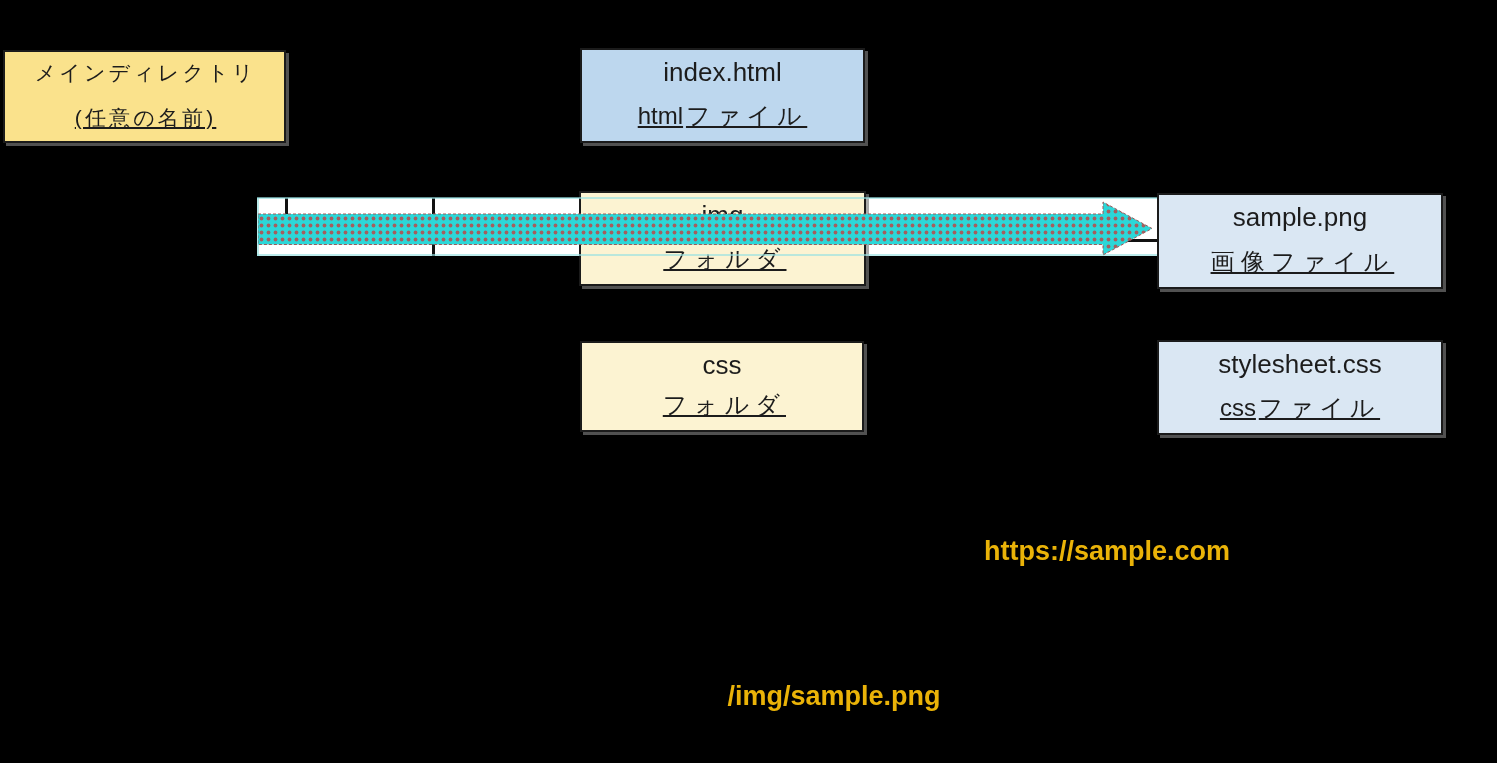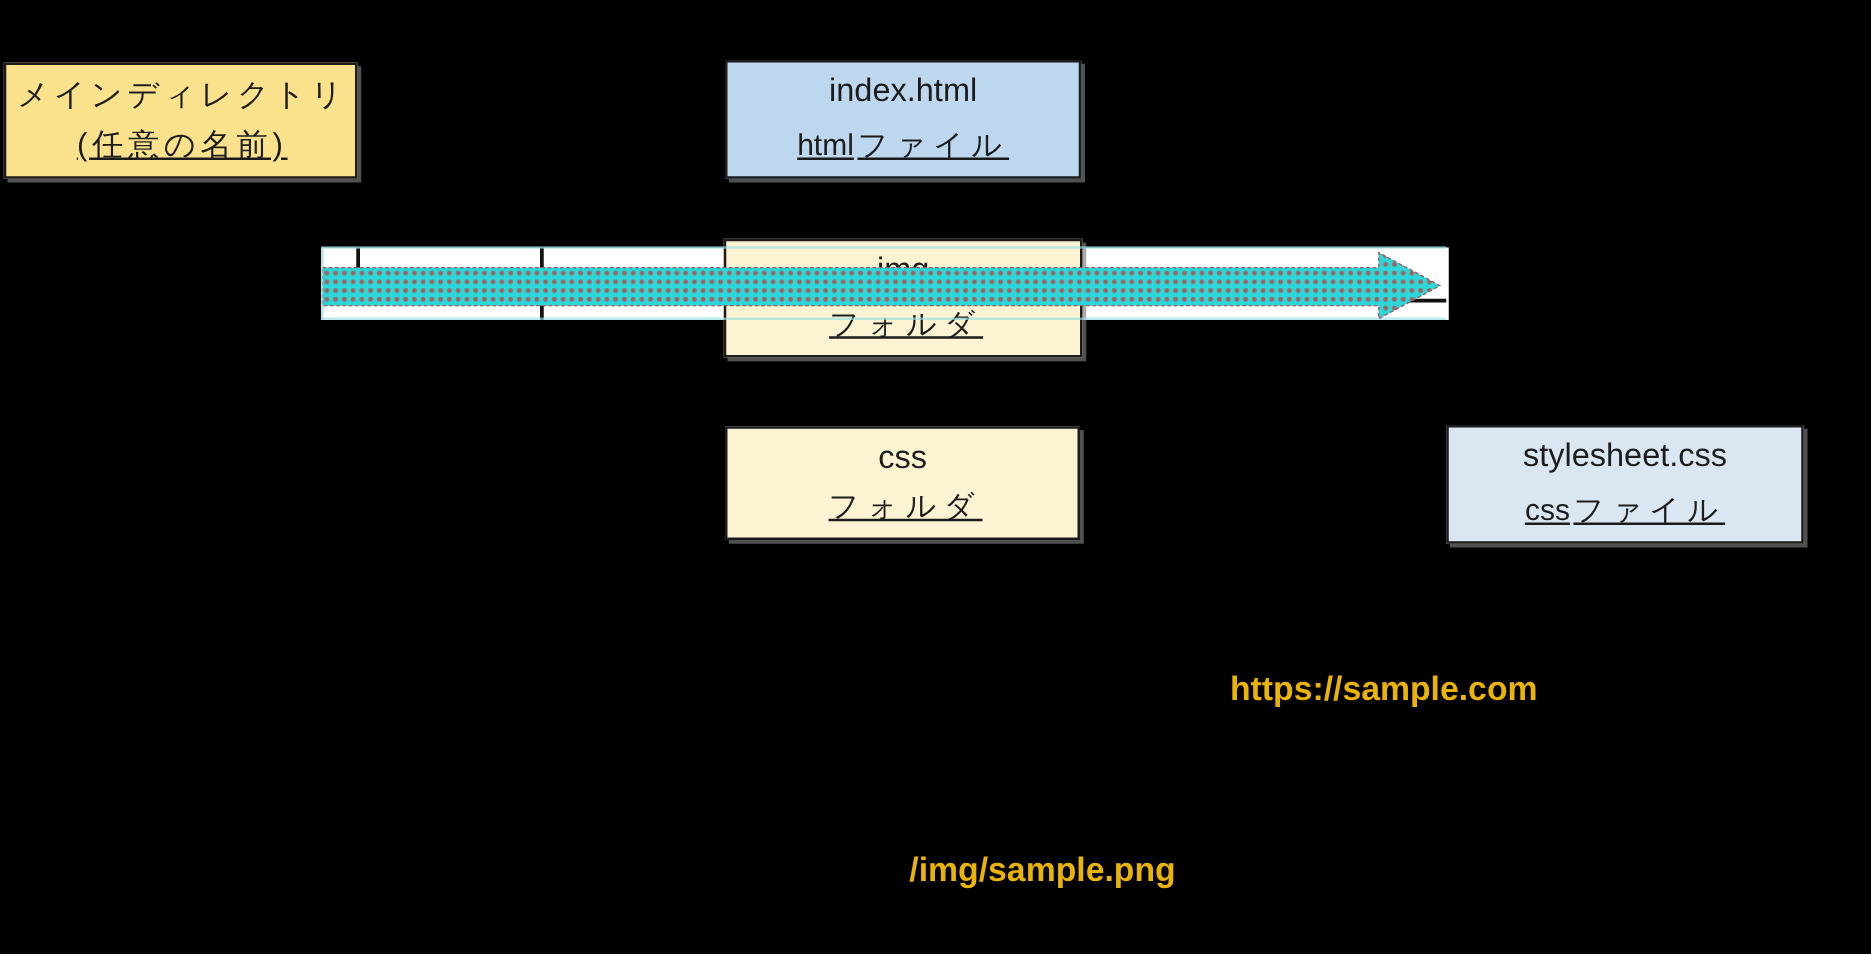--- a/index.html
+++ b/index.html
@@ -57,21 +57,21 @@
   .box-stylesheet-css { left: 1157px; top: 340px; width: 286px; height: 95px; background: #dae7f3; }
 
   .line {
     position: absolute; left: 0; right: 0;
     text-align: center;
     white-space: nowrap;
   }
   .l1 { top: 7px;    font-size: 26px; }
   .l2 { bottom: 9px; font-size: 24px; text-decoration: underline; }
   .jp  { letter-spacing: 0.26em; text-indent: 0.2em; }
-  .jp-tight { letter-spacing: 0.15em; text-indent: 0.1em; font-size: 25px; }
+  .jp-tight { letter-spacing: 0.15em; text-indent: 0.1em; font-size: 21px; }
   .jp2 { letter-spacing: 0.24em; margin-left: 0.12em; }
 
   
   .flow-arrow {
     position: absolute;
     left: 258px; top: 201px;
     z-index: 5;
   }
 
   
@@ -114,20 +114,24 @@
   <div class="box box-img-folder">
     <div class="line l1">img</div>
     <div class="line l2 jp">フォルダ</div>
   </div>
 
   <div class="box box-css-folder">
     <div class="line l1">css</div>
     <div class="line l2 jp">フォルダ</div>
   </div>
 
+  <div class="box box-sample-png">
+    <div class="line l1">sample.png</div>
+    <div class="line l2 jp">画像ファイル</div>
+  </div>
 
   <div class="box box-stylesheet-css">
     <div class="line l1">stylesheet.css</div>
     <div class="line l2"><span>css</span><span class="jp2">ファイル</span></div>
   </div>
 
   <svg class="flow-arrow" width="896" height="55" viewBox="0 0 896 55" xmlns="http://www.w3.org/2000/svg">
     <defs>
       <pattern id="dotpat" width="7" height="7" patternUnits="userSpaceOnUse">
         <rect width="7" height="7" fill="#2bd7d8"></rect>

